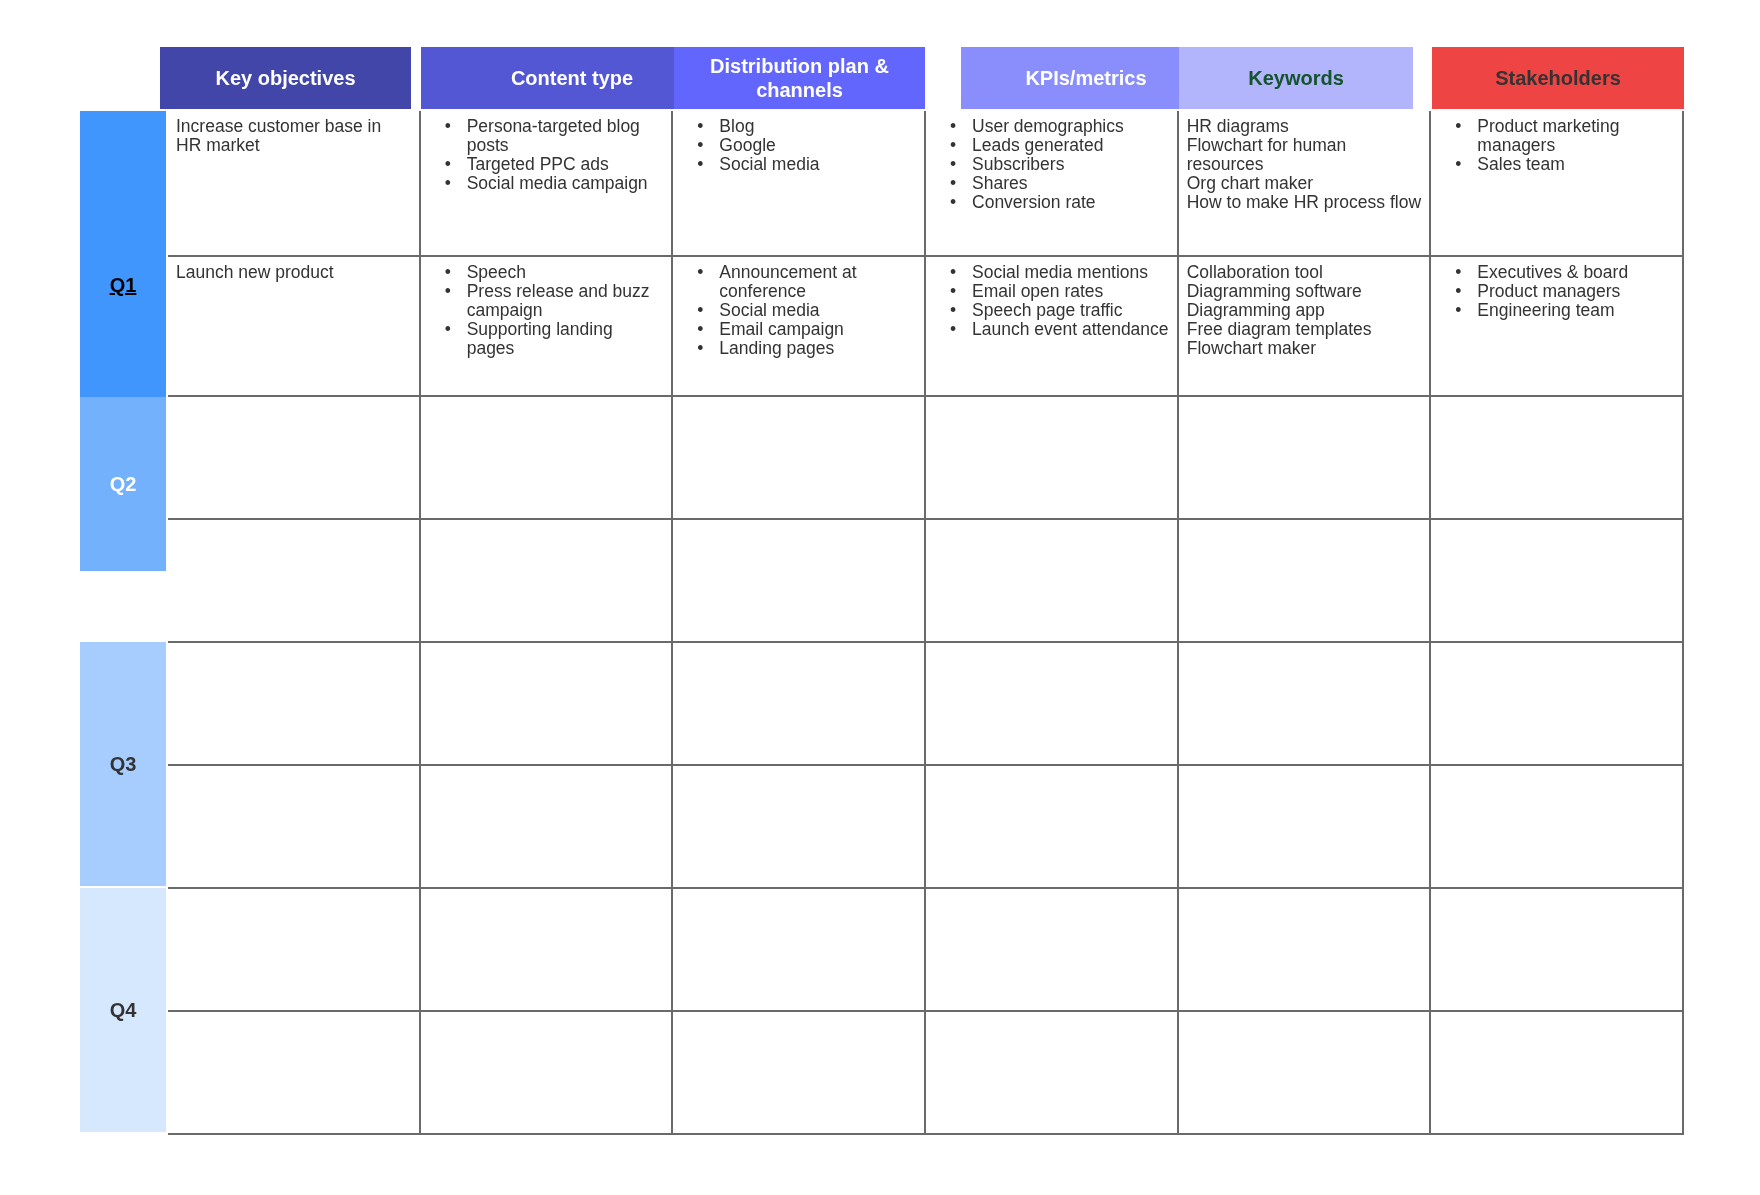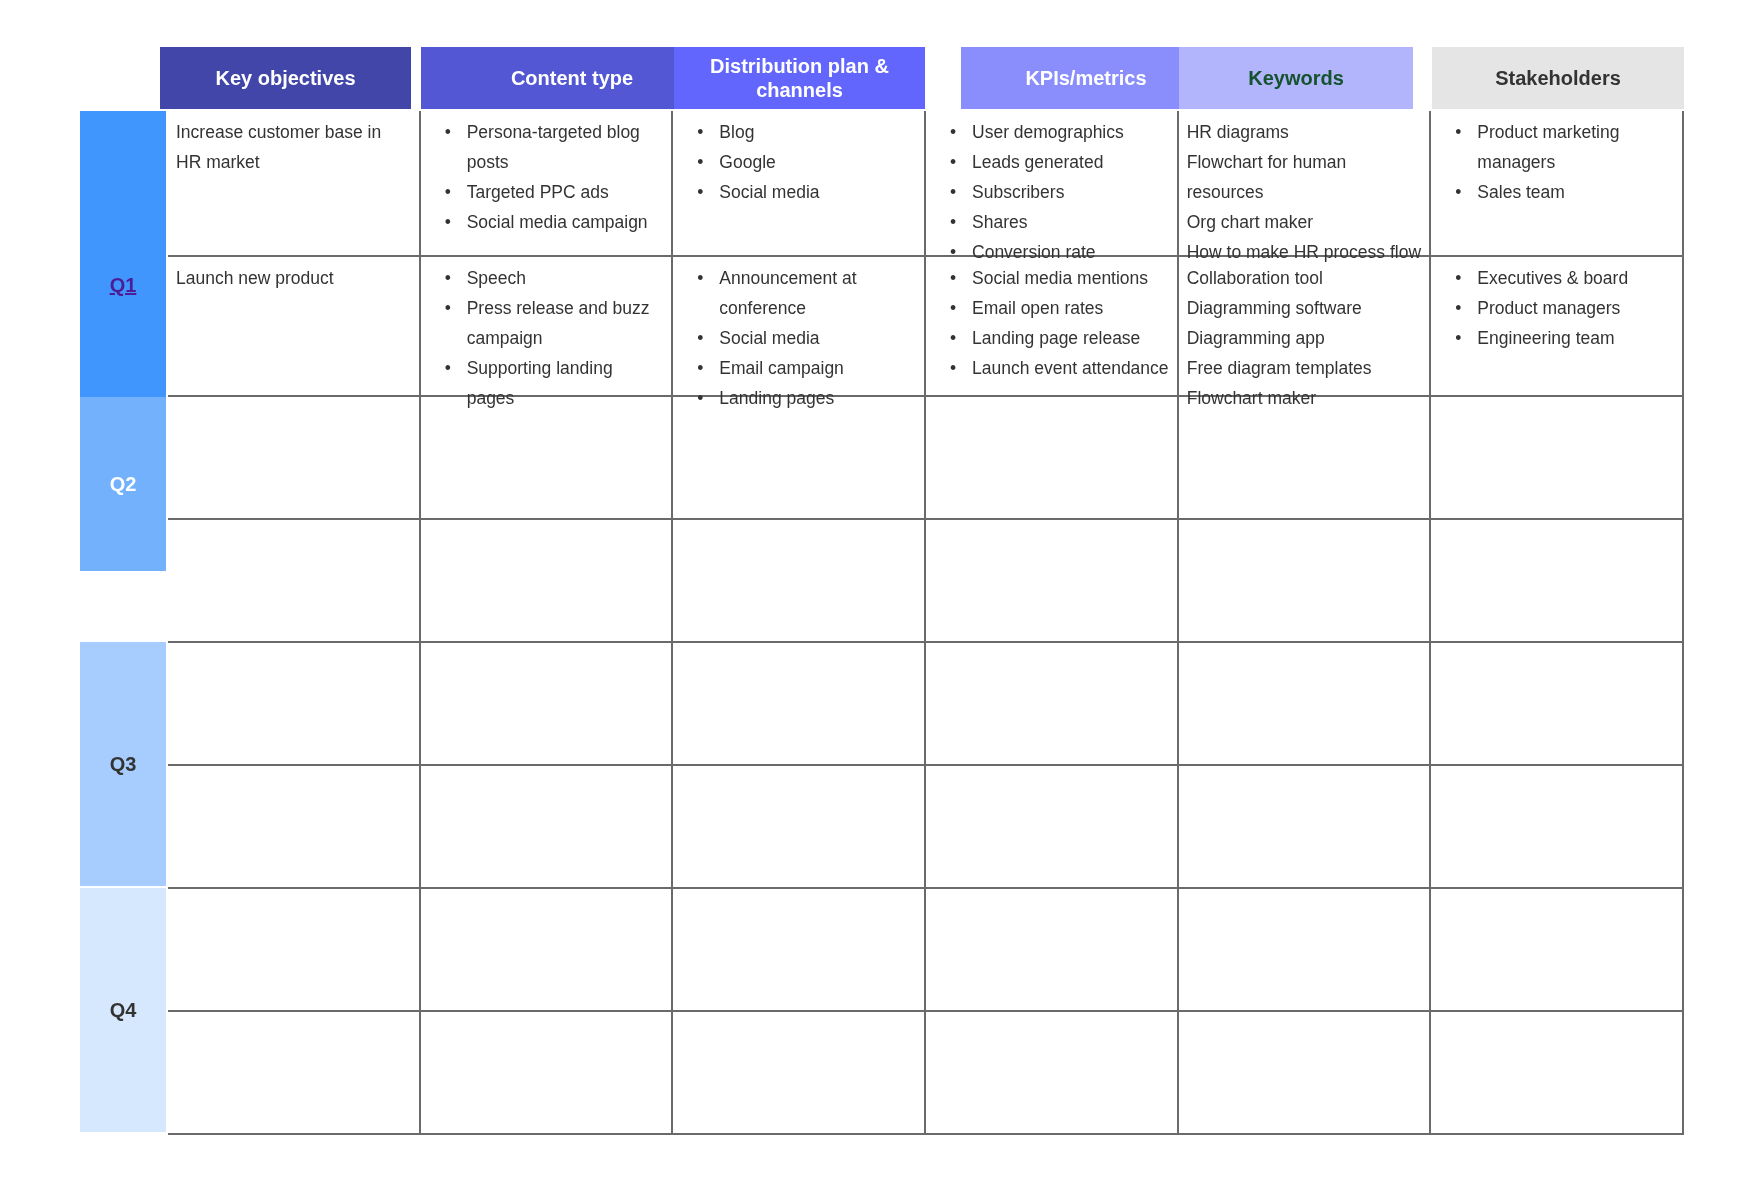--- a/index.html
+++ b/index.html
@@ -4,39 +4,39 @@
   <style>
     html, body { margin:0; padding:0; background:#ffffff; }
     body { width:1760px; height:1195px; position:relative; overflow:hidden;
            font-family:"Liberation Sans", sans-serif; color:#333333; }
     .hdr { position:absolute; top:47px; height:62px; display:flex; align-items:center; justify-content:center;
            text-align:center; font-weight:bold; font-size:20px; line-height:24px; box-sizing:border-box; padding:0 10px; }
     .q { position:absolute; left:80px; width:86px; display:flex; align-items:center; justify-content:center;
          font-weight:bold; font-size:20px; }
     .grid { position:absolute; left:168px; top:111px; width:1516px; }
     .row { position:absolute; left:0; width:1516px; display:flex; border-bottom:2px solid #6a6a6a; box-sizing:border-box; }
-    .cell { width:253px; box-sizing:border-box; border-right:2px solid #6a6a6a; padding:6px 8px; font-size:17.5px; line-height:30px; color:#333; }
+    .cell { width:253px; box-sizing:border-box; border-right:2px solid #6a6a6a; padding:6px 8px; font-size:17.5px; line-height:19px; color:#333; }
     .cell:first-child { border-left:0; }
     .cell:last-child { border-right:2px solid #6a6a6a; }
     ul { margin:0; padding:0 0 0 20px; list-style:none; }
     ul li { position:relative; padding-left:18px; }
     ul li::before { content:"•"; position:absolute; left:-4px; top:0; }
     .plain div { }
   </style>
 </head>
 <body>
 
 <div class="hdr" style="left:160px;width:251px;background:#4146a8;color:#fff;">Key objectives</div>
 <div class="hdr" style="left:421px;width:302px;background:#5357d3;color:#fff;">Content type</div>
 <div class="hdr" style="left:674px;width:251px;background:#6266fc;color:#fff;">Distribution plan &amp; channels</div>
 <div class="hdr" style="left:927px;width:250px;background:#8a8efc;color:#fff;margin-left:34px;">KPIs/metrics</div>
 <div class="hdr" style="left:1179px;width:234px;background:#b2b4fc;color:#14532d;">Keywords</div>
-<div class="hdr" style="left:1432px;width:252px;background:#e5e5e5;color:#333;">Stakeholders</div>
+<div class="hdr" style="left:1432px;width:252px;background:#ef4444;color:#333;">Stakeholders</div>
 
-<div class="q" style="top:111px;height:348px;background:#4096fc;color:#4c1d95;text-decoration:underline;">
+<div class="q" style="top:111px;height:348px;background:#4096fc;color:#000000;text-decoration:underline;">
     <span>Q1</span>
   </div>
 <div class="q" style="top:397px;height:174px;background:#74b1fd;color:#fff;">
     <span>Q2</span>
   </div>
 <div class="q" style="top:642px;height:244px;background:#a6cdfe;color:#333;">
     <span>Q3</span>
   </div>
 <div class="q" style="top:888px;height:244px;background:#d6e8fe;color:#333;">
     <span>Q4</span>
@@ -97,21 +97,21 @@
       <li>Announcement at conference</li>
       <li>Social media</li>
       <li>Email campaign</li>
       <li>Landing pages</li>
     </ul>
       </div>
     <div class="cell">
         <ul>
       <li>Social media mentions</li>
       <li>Email open rates</li>
-      <li>Landing page release</li>
+      <li>Speech page traffic</li>
       <li>Launch event attendance</li>
     </ul>
       </div>
     <div class="cell plain">
       <div>Collaboration tool</div>
       <div>Diagramming software</div>
       <div>Diagramming app</div>
       <div>Free diagram templates</div>
       <div>Flowchart maker</div>
     </div>

